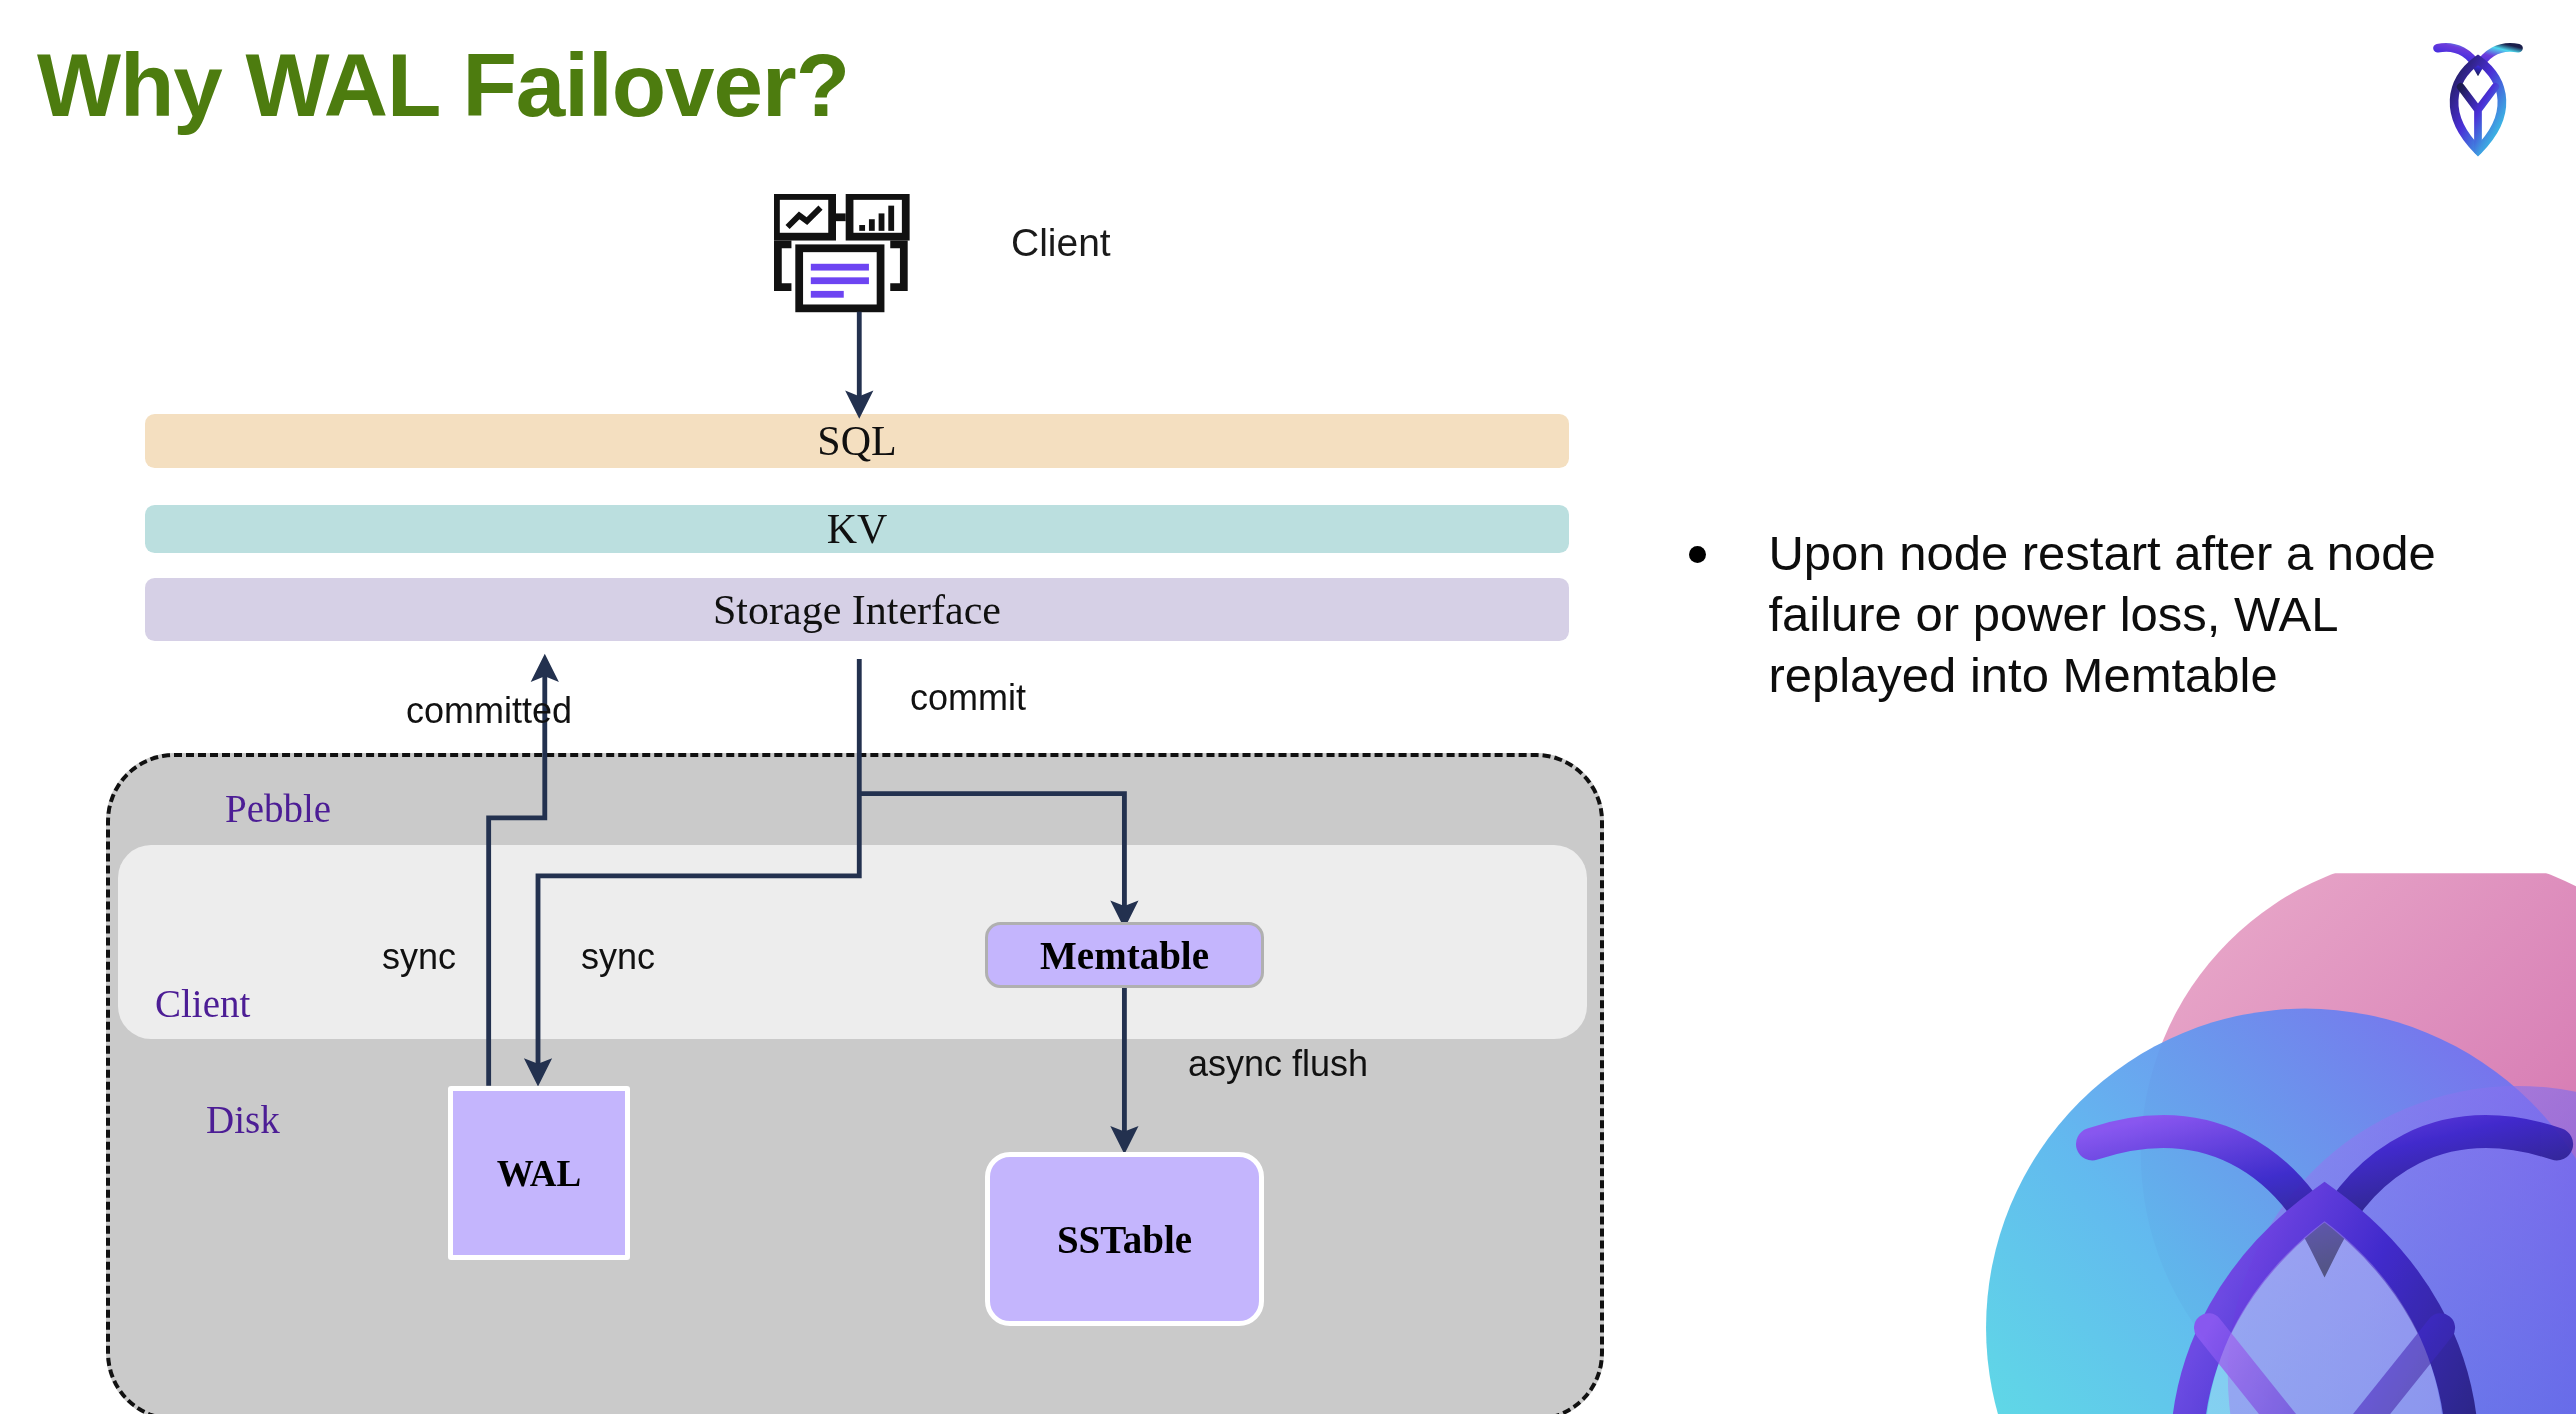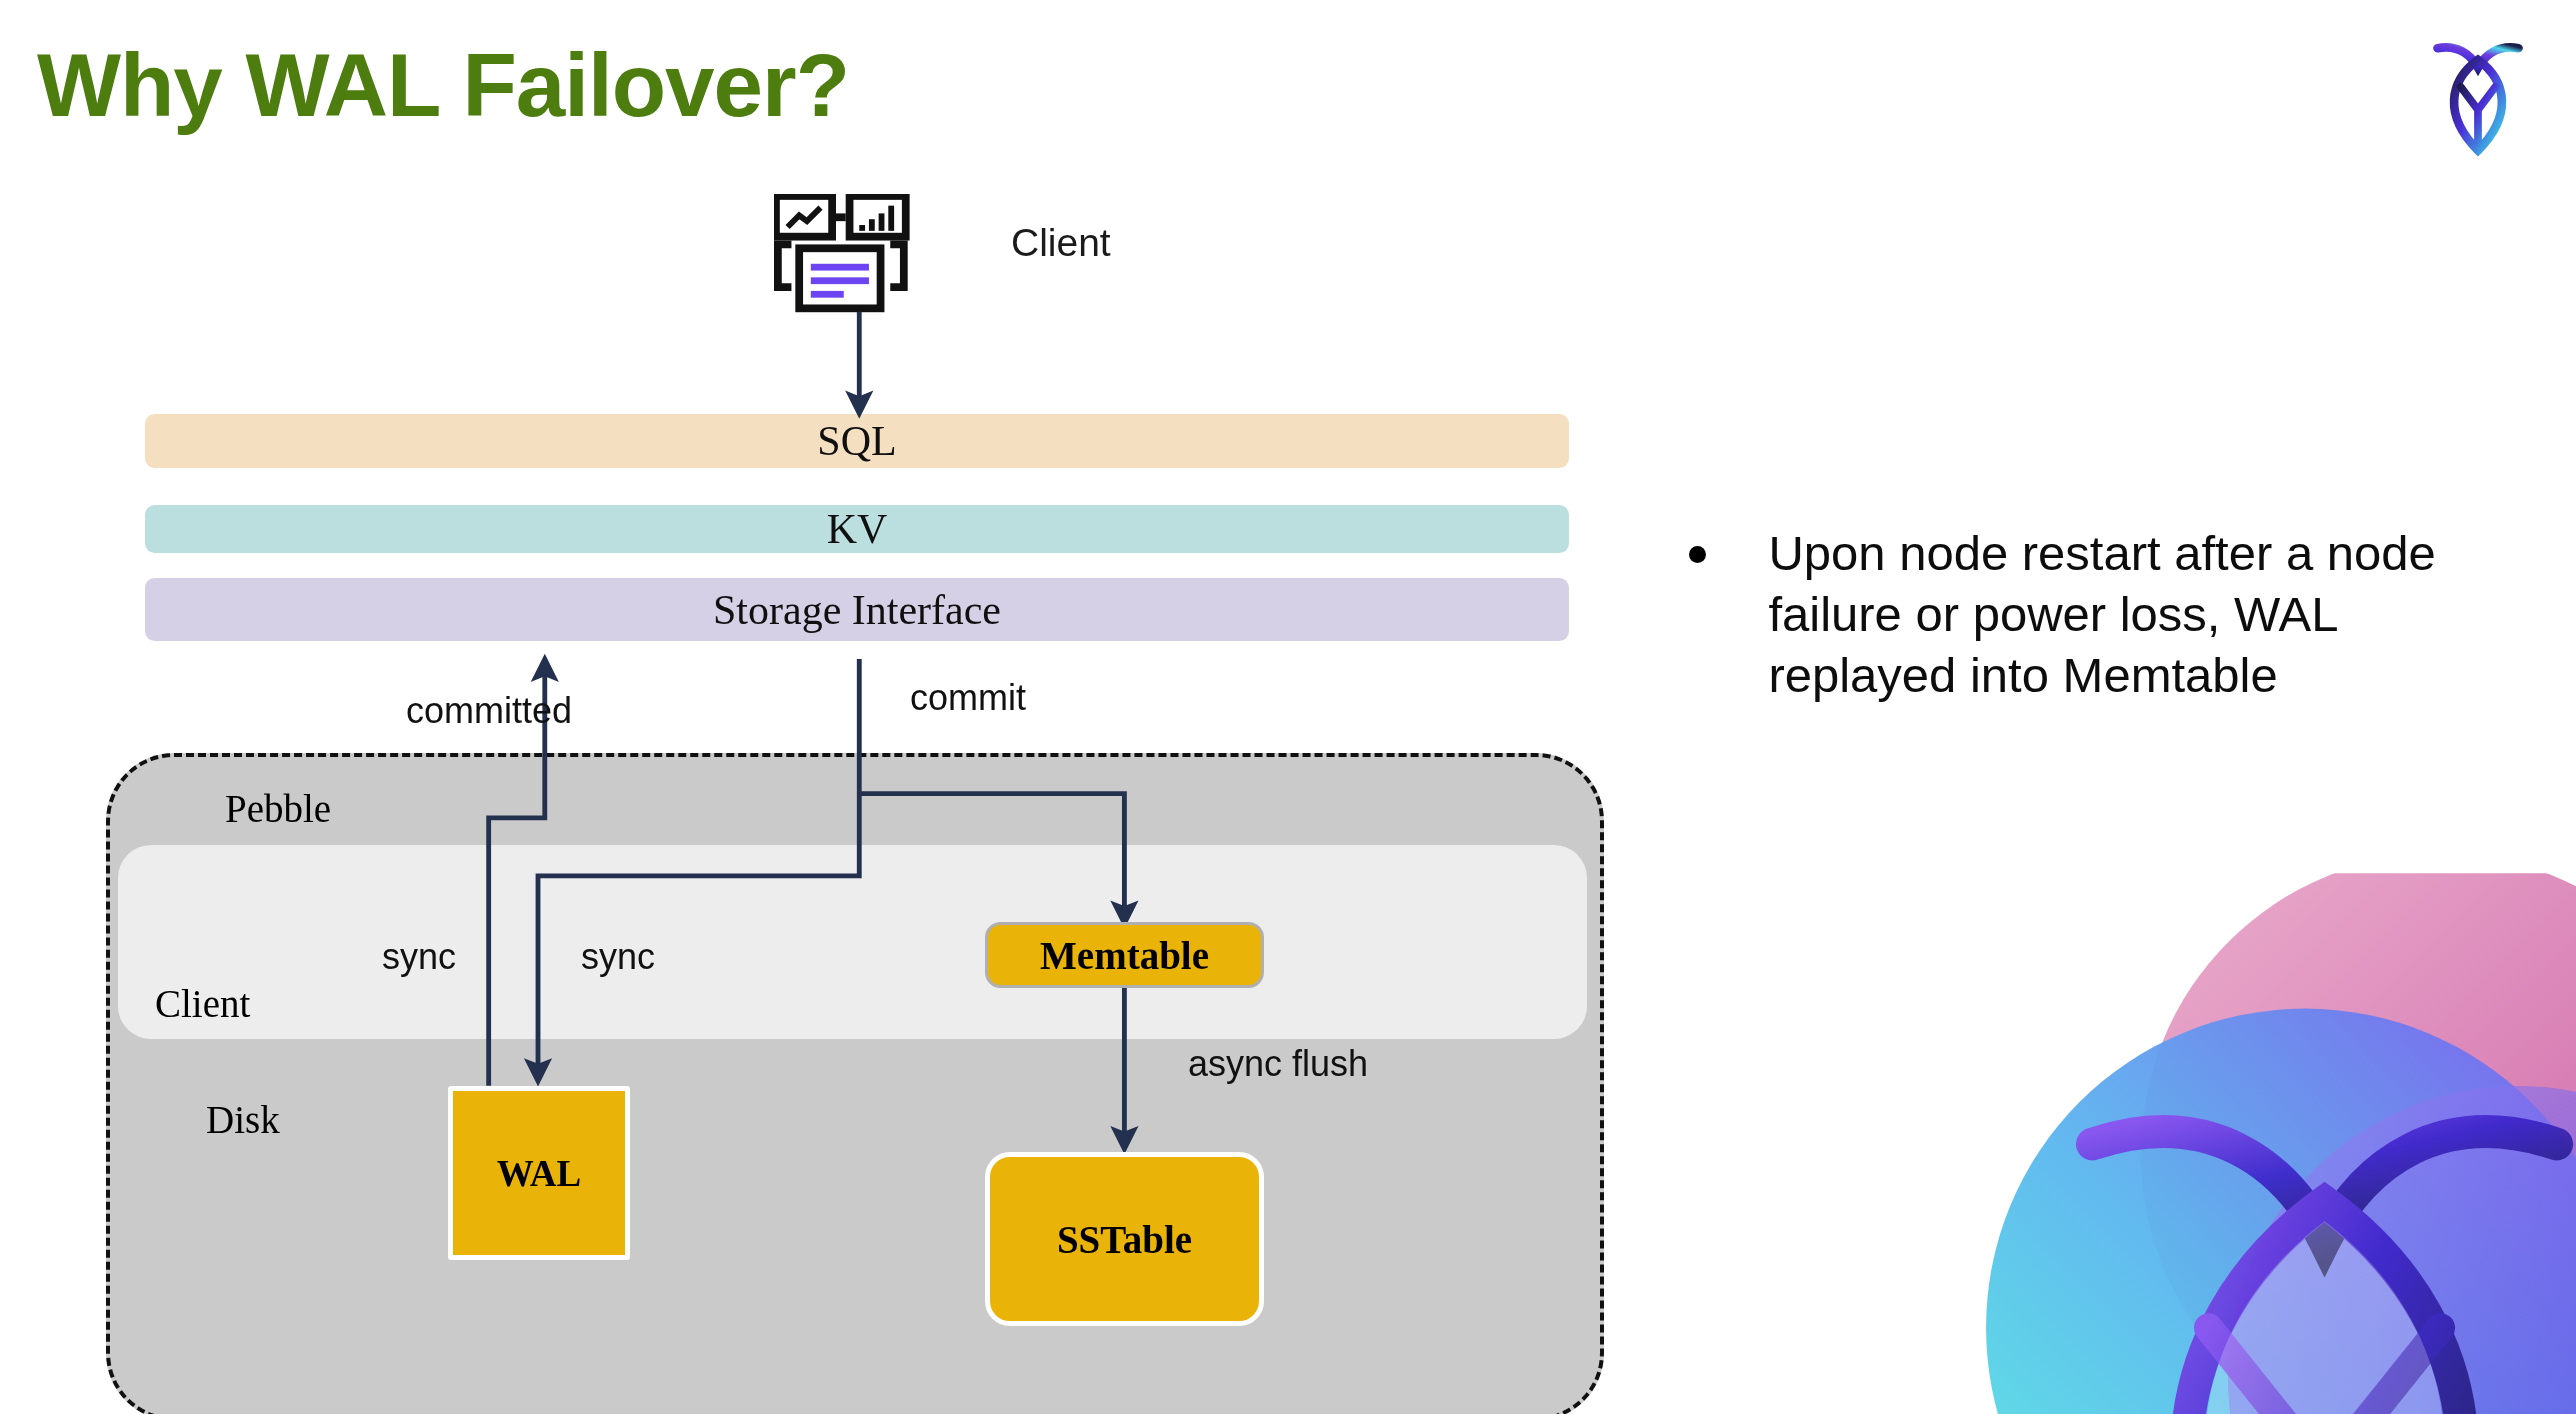--- a/index.html
+++ b/index.html
@@ -47,32 +47,32 @@
   #pebble-container{
     left:106px; top:753px; width:1498px; height:668px;
     border:4.8px dashed #111; border-radius:68px;
     background:#cacaca; box-sizing:border-box;
   }
   #memory-panel{
     left:118px; top:845px; width:1469px; height:194px;
     background:#ededed; border-radius:33px;
   }
   .zone-label{
-    font-family:"Liberation Serif",serif; font-size:39px; color:#000000;
+    font-family:"Liberation Serif",serif; font-size:39px; color:#4c1d95;
   }
   #pebble-label{ left:225px; top:786px; }
   #memory-label{ left:155px; top:981px; }
   #disk-label{   left:206px; top:1097px; }
 
   
   .node-box{
     display:flex; align-items:center; justify-content:center;
     font-family:"Liberation Serif",serif; font-weight:bold;
     color:#000; box-sizing:border-box;
-    background:#eab308;
+    background:#c4b5fd;
   }
   #node-memtable{
     left:985px; top:922px; width:279px; height:66px;
     border:3.9px solid #b0b0b0; border-radius:15.5px; font-size:39px;
   }
   #node-wal{
     left:448px; top:1086px; width:182px; height:174px;
     border:5.8px solid #ffffff; border-radius:3px; font-size:37px;
   }
   #node-sstable{

